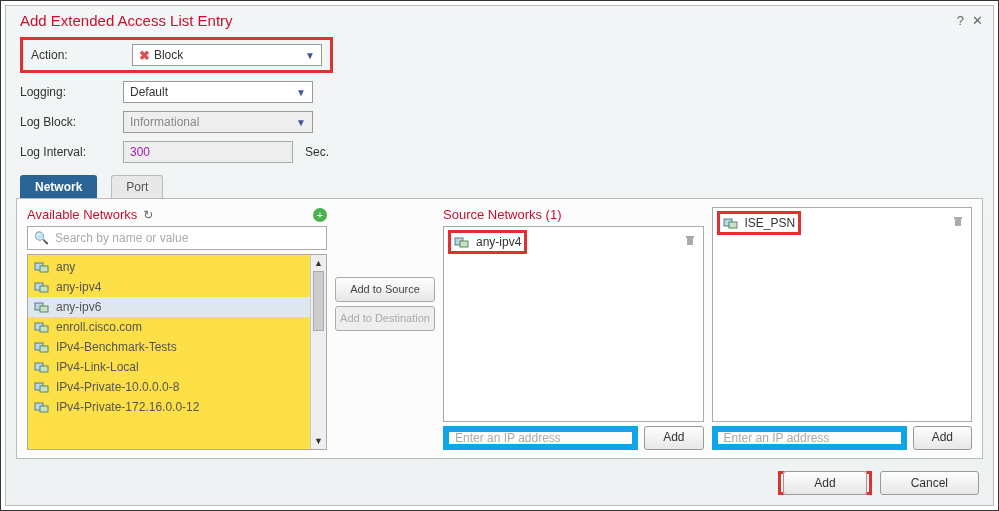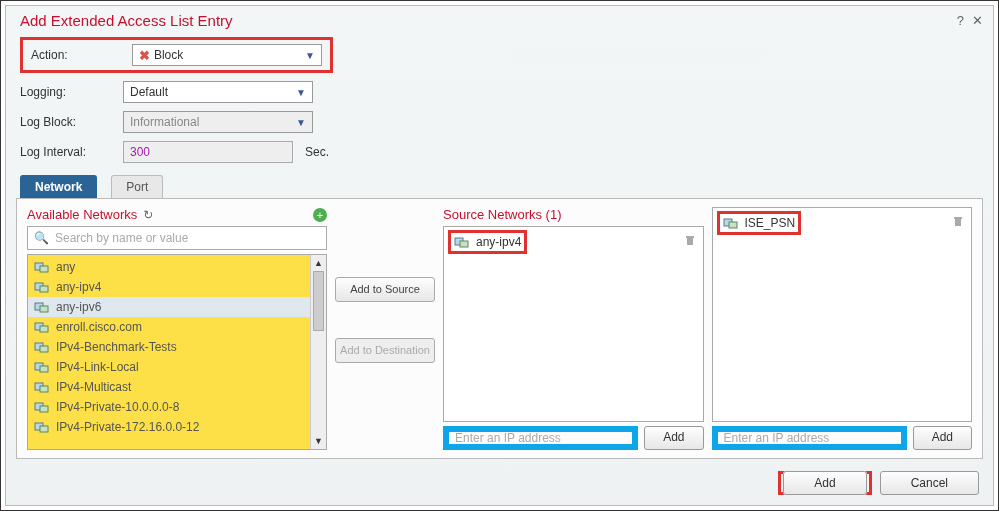--- a/index.html
+++ b/index.html
@@ -223,21 +223,21 @@
     border: 1px solid #aaa;
     background: linear-gradient(#fdfdfd,#e7e7e7);
     padding: 5px 4px;
     text-align: center;
     color: #444;
     border-radius: 3px;
     cursor: pointer;
     font-size: 11px;
     line-height: 1.2;
   }
-  .mid-btn.disabled { color: #aaa; background:#eee; cursor:default;margin-top:32px; }
+  .mid-btn.disabled { color: #aaa; background:#eee; cursor:default; }
   .dropzone {
     border: 1px solid #aaa;
     background: #fff;
     flex: 1;
     padding: 3px 4px;
     position: relative;
   }
   .drop-item-wrap {
     border: 3px solid #e03131;
     display: inline-flex;
@@ -408,29 +408,20 @@
                 <span>IPv4-Benchmark-Tests</span>
               </div>
               <div class="net-item">
                 <span class="net-icon">
                   <svg width="16" height="12">
                     <rect x="1" y="2" width="8" height="7" fill="#b8d8e8" stroke="#5a7a8a"></rect>
                     <rect x="6" y="5" width="8" height="6" fill="#c8e0c8" stroke="#5a8a5a"></rect>
                   </svg>
                 </span>
                 <span>IPv4-Link-Local</span>
-              </div>
-              <div class="net-item">
-                <span class="net-icon">
-                  <svg width="16" height="12">
-                    <rect x="1" y="2" width="8" height="7" fill="#b8d8e8" stroke="#5a7a8a"></rect>
-                    <rect x="6" y="5" width="8" height="6" fill="#c8e0c8" stroke="#5a8a5a"></rect>
-                  </svg>
-                </span>
-                <span>IPv4-Multicast</span>
               </div>
               <div class="net-item">
                 <span class="net-icon">
                   <svg width="16" height="12">
                     <rect x="1" y="2" width="8" height="7" fill="#b8d8e8" stroke="#5a7a8a"></rect>
                     <rect x="6" y="5" width="8" height="6" fill="#c8e0c8" stroke="#5a8a5a"></rect>
                   </svg>
                 </span>
                 <span>IPv4-Private-10.0.0.0-8</span>
               </div>

